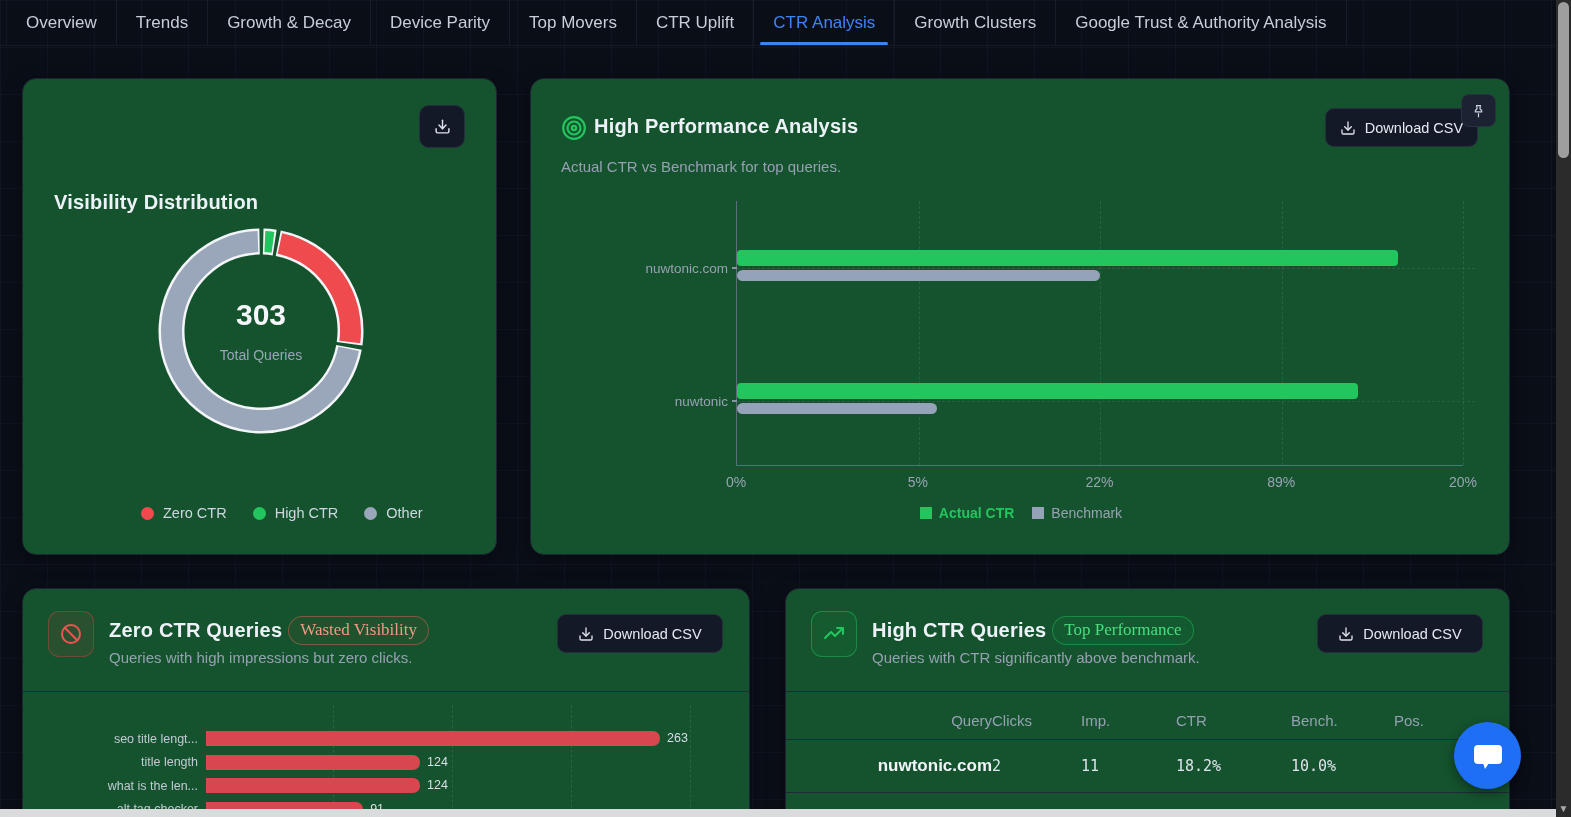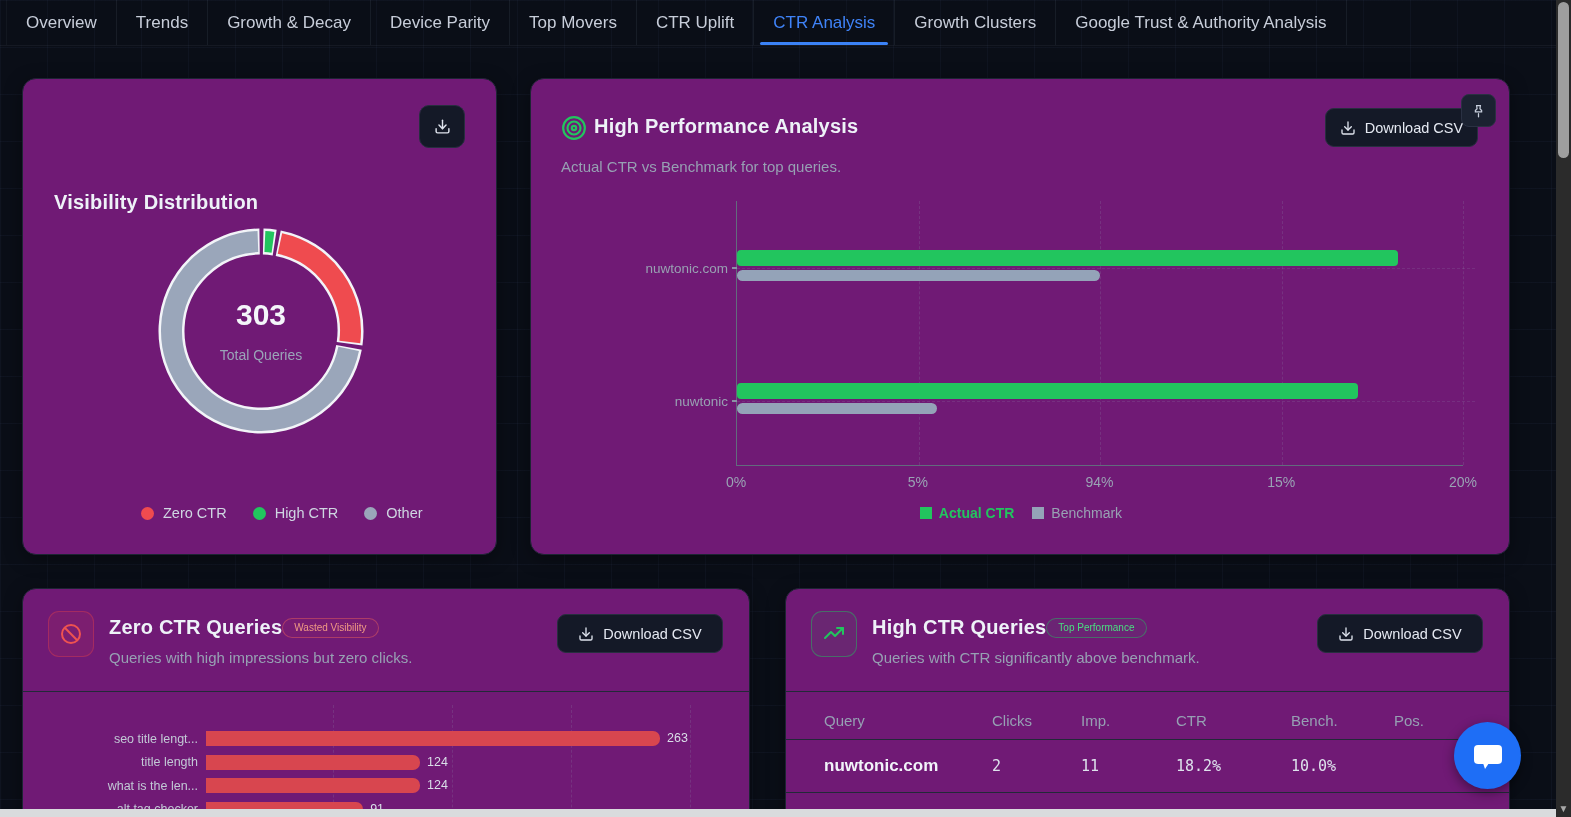--- a/index.html
+++ b/index.html
@@ -14,21 +14,21 @@
   
   .tabbar { position:absolute; left:0; top:0; width:1556px; height:46px; display:flex;
     align-items:stretch; padding-left:6px; border-bottom:1px solid rgba(148,163,184,0.08); z-index:3; }
   .tab { display:flex; align-items:center; padding:0 19px; font-size:17px; color:#c7cdd9;
     border-right:1px solid rgba(148,163,184,0.10); position:relative; white-space:nowrap; cursor:pointer; }
   .tab:first-child { border-left:1px solid rgba(148,163,184,0.06); }
   .tab.active { color:#3f83f8; }
   .tab.active::after { content:""; position:absolute; left:6px; right:6px; bottom:0; height:3px; background:#3b82f6; border-radius:2px; }
 
   
-  .card { position:absolute; background:#701a75; border:1px solid #1d2433; border-radius:14px; z-index:2;
+  .card { position:absolute; background:#14532d; border:1px solid #1d2433; border-radius:14px; z-index:2;
     box-shadow:0 4px 18px rgba(0,0,0,0.35); }
   .card-pd   { left:22px;  top:78px;  width:475px; height:477px; }
   .card-hpa  { left:530px; top:78px;  width:980px; height:477px; }
   .card-zero { left:22px;  top:588px; width:728px; height:320px; }
   .card-high { left:785px; top:588px; width:725px; height:320px; }
 
   .card-title { font-size:20px; font-weight:700; color:#eef2f8; letter-spacing:0.2px; }
   .card-sub { font-size:15px; color:#97a0b3; }
 
   .btn { display:flex; align-items:center; justify-content:center; gap:9px; background:#141927;
@@ -69,22 +69,22 @@
   .hpa-tick { position:absolute; transform:translateX(-50%); font-size:14px; color:#9aa3b4; }
   .hpa-legend { position:absolute; left:0; top:426px; width:980px; display:flex; justify-content:center; gap:18px; }
   .hpa-legend .legend-item { gap:7px; font-size:14px; }
   .legend-sq { width:12px; height:12px; }
 
   
   .bh-ico { position:absolute; left:25px; top:22px; width:46px; height:46px; border-radius:11px;
     display:flex; align-items:center; justify-content:center; }
   .bh-ico.red { background:rgba(239,68,68,0.10); border:1px solid rgba(239,68,68,0.35); }
   .bh-ico.green { background:rgba(34,197,94,0.08); border:1px solid rgba(34,197,94,0.45); }
-  .bh-titlerow { position:absolute; left:86px; top:27px; display:flex; align-items:center; gap:0; }
-  .badge { font-size:10px; padding:3px 11px 4px; border-radius:999px; white-space:nowrap; }
+  .bh-titlerow { position:absolute; left:86px; top:27px; display:flex; align-items:center; gap:6px; }
+  .badge { font-size:17px; padding:3px 11px 4px; border-radius:999px; white-space:nowrap;font-family:Liberation Serif, serif; }
   .badge.red { color:#f09a84; border:1px solid rgba(239,100,90,0.45); background:rgba(239,68,68,0.06); }
   .badge.green { color:#4ade80; border:1px solid rgba(34,197,94,0.45); background:rgba(34,197,94,0.06); }
   .bh-sub { position:absolute; left:86px; top:60px; }
   .bh-download { position:absolute; right:26px; top:25px; width:166px; height:39px; }
   .bh-divider { position:absolute; left:0; right:0; top:102px; border-top:1px solid #222938; }
 
   
   .zc-chart { position:absolute; left:25px; right:25px; top:102px; bottom:0; padding-top:36px; }
   .zc-gridwrap { position:absolute; left:166px; right:0; top:14px; bottom:0; }
   .zc-row { display:flex; align-items:center; height:23.5px; position:relative; z-index:1; }
@@ -93,21 +93,21 @@
   .zc-bararea { position:relative; flex:1; height:15px; }
   .zc-bar { position:absolute; left:0; top:0; height:15px; background:#d8464f; border-radius:0 7px 7px 0; }
   .zc-val { position:absolute; top:0; font-size:12.5px; color:#d9dee8; line-height:15px; }
 
   
   .tbl { position:absolute; left:0; right:0; top:112px; }
   .tbl-row { display:grid; grid-template-columns:190px 89px 95px 115px 103px 94px; padding:0 8px 0 16px; align-items:center; }
   .tbl-head { height:38px; font-size:15px; color:#96a0b3; }
   .tbl-data { height:54px; border-top:1px solid #222938; border-bottom:1px solid #222938; }
   .tbl-row > div { text-align:left; }
-  .tbl-row > div:first-child { text-align:left;margin-left:22px; }
+  .tbl-row > div:first-child { text-align:right; }
   .cell-query { font-size:17px; font-weight:700; color:#f1f4f9; }
   .cell-num { font-family:"DejaVu Sans Mono","Liberation Mono",monospace; font-size:15px; color:#dde2ec; }
 
   
   .chat-fab { position:absolute; left:1454px; top:722px; width:67px; height:67px; border-radius:50%;
     background:#1e6ef6; z-index:8; display:flex; align-items:center; justify-content:center; cursor:pointer;
     box-shadow:0 4px 12px rgba(0,0,0,0.4); }
 
   
   .vscroll-track { position:absolute; right:0; top:0; width:15px; height:817px; background:#2b2b2b; z-index:9; }
@@ -202,22 +202,22 @@
         <div class="hpa-bar s1" style="top: 69.25px; width: 50%; background: rgb(148, 163, 184);"></div>
         <div class="hgrid" style="top: 199.75px;"></div>
         <div class="cat-tick" style="top: 198.75px;"></div>
         <div class="cat-label" style="top: 199.75px;">nuwtonic</div>
         <div class="hpa-bar s0" style="top: 181.75px; width: 85.5%; background: rgb(34, 197, 94);"></div>
         <div class="hpa-bar s1" style="top: 201.75px; width: 27.5%; background: rgb(148, 163, 184);"></div>
       </div>
     <div class="hpa-ticks" id="hpaTicks">
         <div class="hpa-tick" style="left: 0%;">0%</div>
         <div class="hpa-tick" style="left: 25%;">5%</div>
-        <div class="hpa-tick" style="left: 50%;">94%</div>
-        <div class="hpa-tick" style="left: 75%;">15%</div>
+        <div class="hpa-tick" style="left: 50%;">22%</div>
+        <div class="hpa-tick" style="left: 75%;">89%</div>
         <div class="hpa-tick" style="left: 100%;">20%</div>
       </div>
     <div class="hpa-legend" id="hpaLegend">
         <div class="legend-item">
           <span class="legend-sq" style="background: rgb(34, 197, 94);"></span>
           <span style="color: rgb(34, 197, 94); font-weight: bold;">Actual CTR</span>
         </div>
         <div class="legend-item">
           <span class="legend-sq" style="background: rgb(148, 163, 184);"></span>
           <span style="color: rgb(152, 162, 179);">Benchmark</span>

